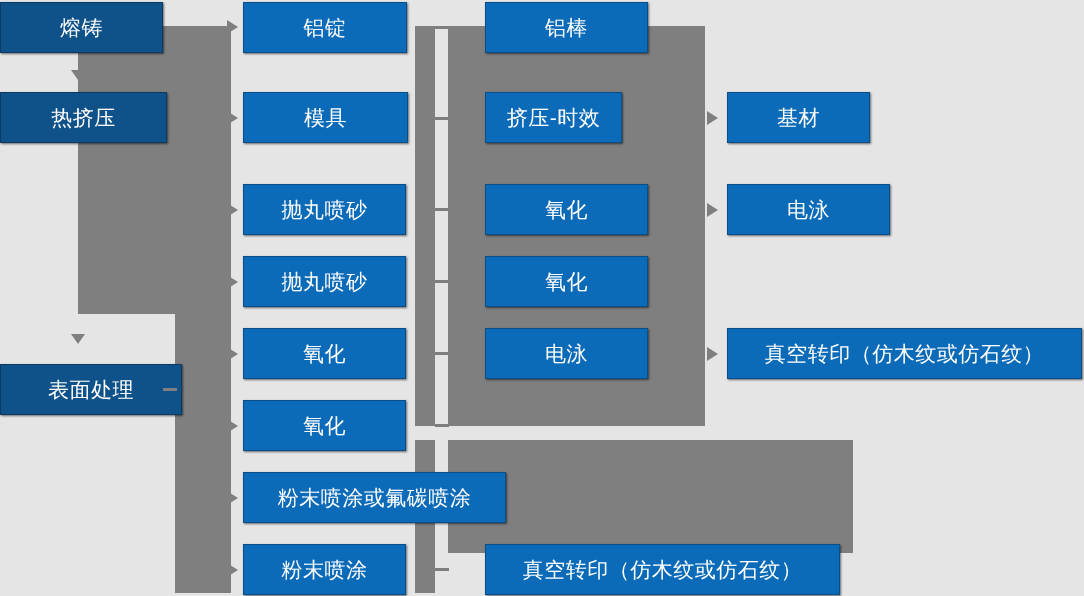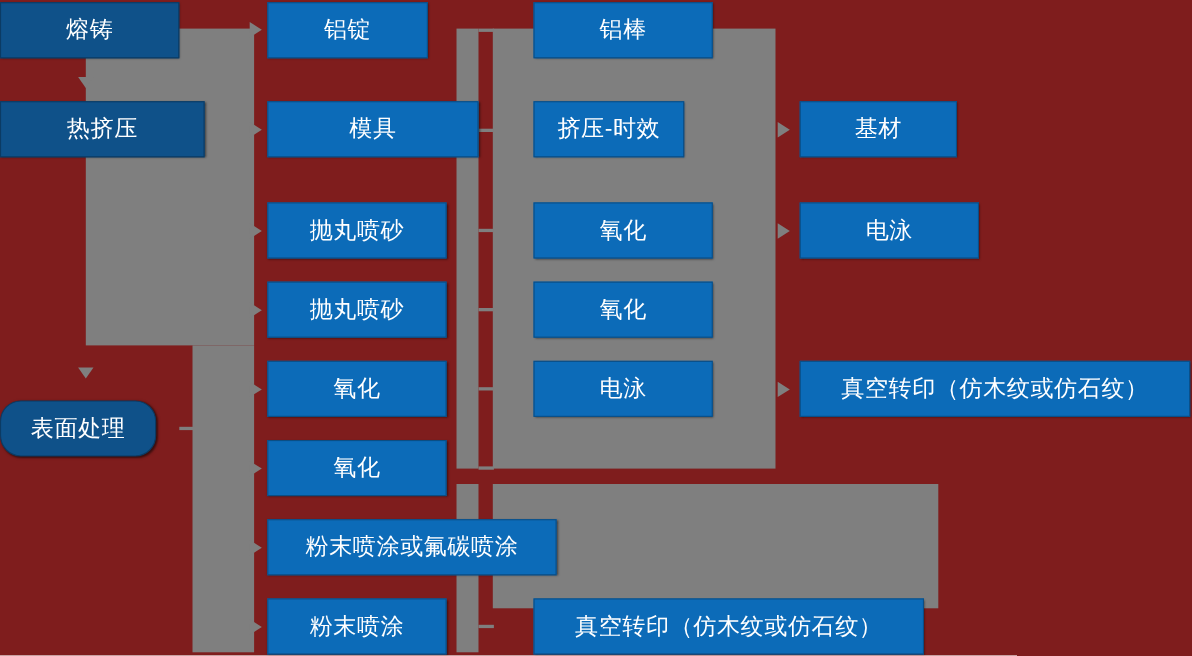--- a/index.html
+++ b/index.html
@@ -7,21 +7,21 @@
     padding: 0;
     background: #ffffff;
   }
   body {
     font-family: "Liberation Sans", "DejaVu Sans", sans-serif;
   }
   #canvas {
     position: relative;
     width: 1084px;
     height: 596px;
-    background: #7f1d1d;
+    background: #e5e5e5;
     overflow: hidden;
   }
 
   
   .band {
     position: absolute;
     background: #7F7F7F;
   }
   .tick {
     position: absolute;
@@ -91,46 +91,46 @@
   <div class="tick" style="left:435px; top:208px; width:14px;"></div>
   <div class="tick" style="left:435px; top:280px; width:14px;"></div>
   <div class="tick" style="left:435px; top:352px; width:14px;"></div>
   <div class="tick" style="left:435px; top:424px; width:14px;"></div>
   <div class="tick" style="left:435px; top:568px; width:14px;"></div>
 
   <div class="box dark" style="left:0px; top:2px; width:163px; height:51px;">
     <span class="lbl">熔铸</span>
   </div>
 
-  <div class="box dark" style="left:0px; top:92px; width:186px; height:51px;">
+  <div class="box dark" style="left:0px; top:92px; width:167px; height:51px;">
     <span class="lbl">热挤压</span>
   </div>
 
-  <div class="box dark" style="left:0px; top:364px; width:142px; height:51px;border-radius:19px;">
+  <div class="box dark" style="left:0px; top:364px; width:182px; height:51px;">
     <span class="lbl">表面处理</span>
   </div>
 
   <div class="arrow-down" style="left:71px; top:70px;"></div>
   <div class="arrow-down" style="left:71px; top:334px;"></div>
 
   <div class="stub" style="left:163px; top:388px; width:14px;"></div>
 
   <div class="arrow" style="left:227px; top:20px;"></div>
   <div class="arrow" style="left:227px; top:111px;"></div>
   <div class="arrow" style="left:227px; top:203px;"></div>
   <div class="arrow" style="left:227px; top:275px;"></div>
   <div class="arrow" style="left:227px; top:347px;"></div>
   <div class="arrow" style="left:227px; top:419px;"></div>
   <div class="arrow" style="left:227px; top:491px;"></div>
   <div class="arrow" style="left:227px; top:563px;"></div>
 
-  <div class="box light" style="left:243px; top:2px; width:146px; height:51px;">
+  <div class="box light" style="left:243px; top:2px; width:164px; height:51px;">
     <span class="lbl">铝锭</span>
   </div>
-  <div class="box light" style="left:243px; top:92px; width:192px; height:51px;">
+  <div class="box light" style="left:243px; top:92px; width:165px; height:51px;">
     <span class="lbl">模具</span>
   </div>
   <div class="box light" style="left:243px; top:184px; width:163px; height:51px;">
     <span class="lbl">抛丸喷砂</span>
   </div>
   <div class="box light" style="left:243px; top:256px; width:163px; height:51px;">
     <span class="lbl">抛丸喷砂</span>
   </div>
   <div class="box light" style="left:243px; top:328px; width:163px; height:51px;">
     <span class="lbl">氧化</span>

